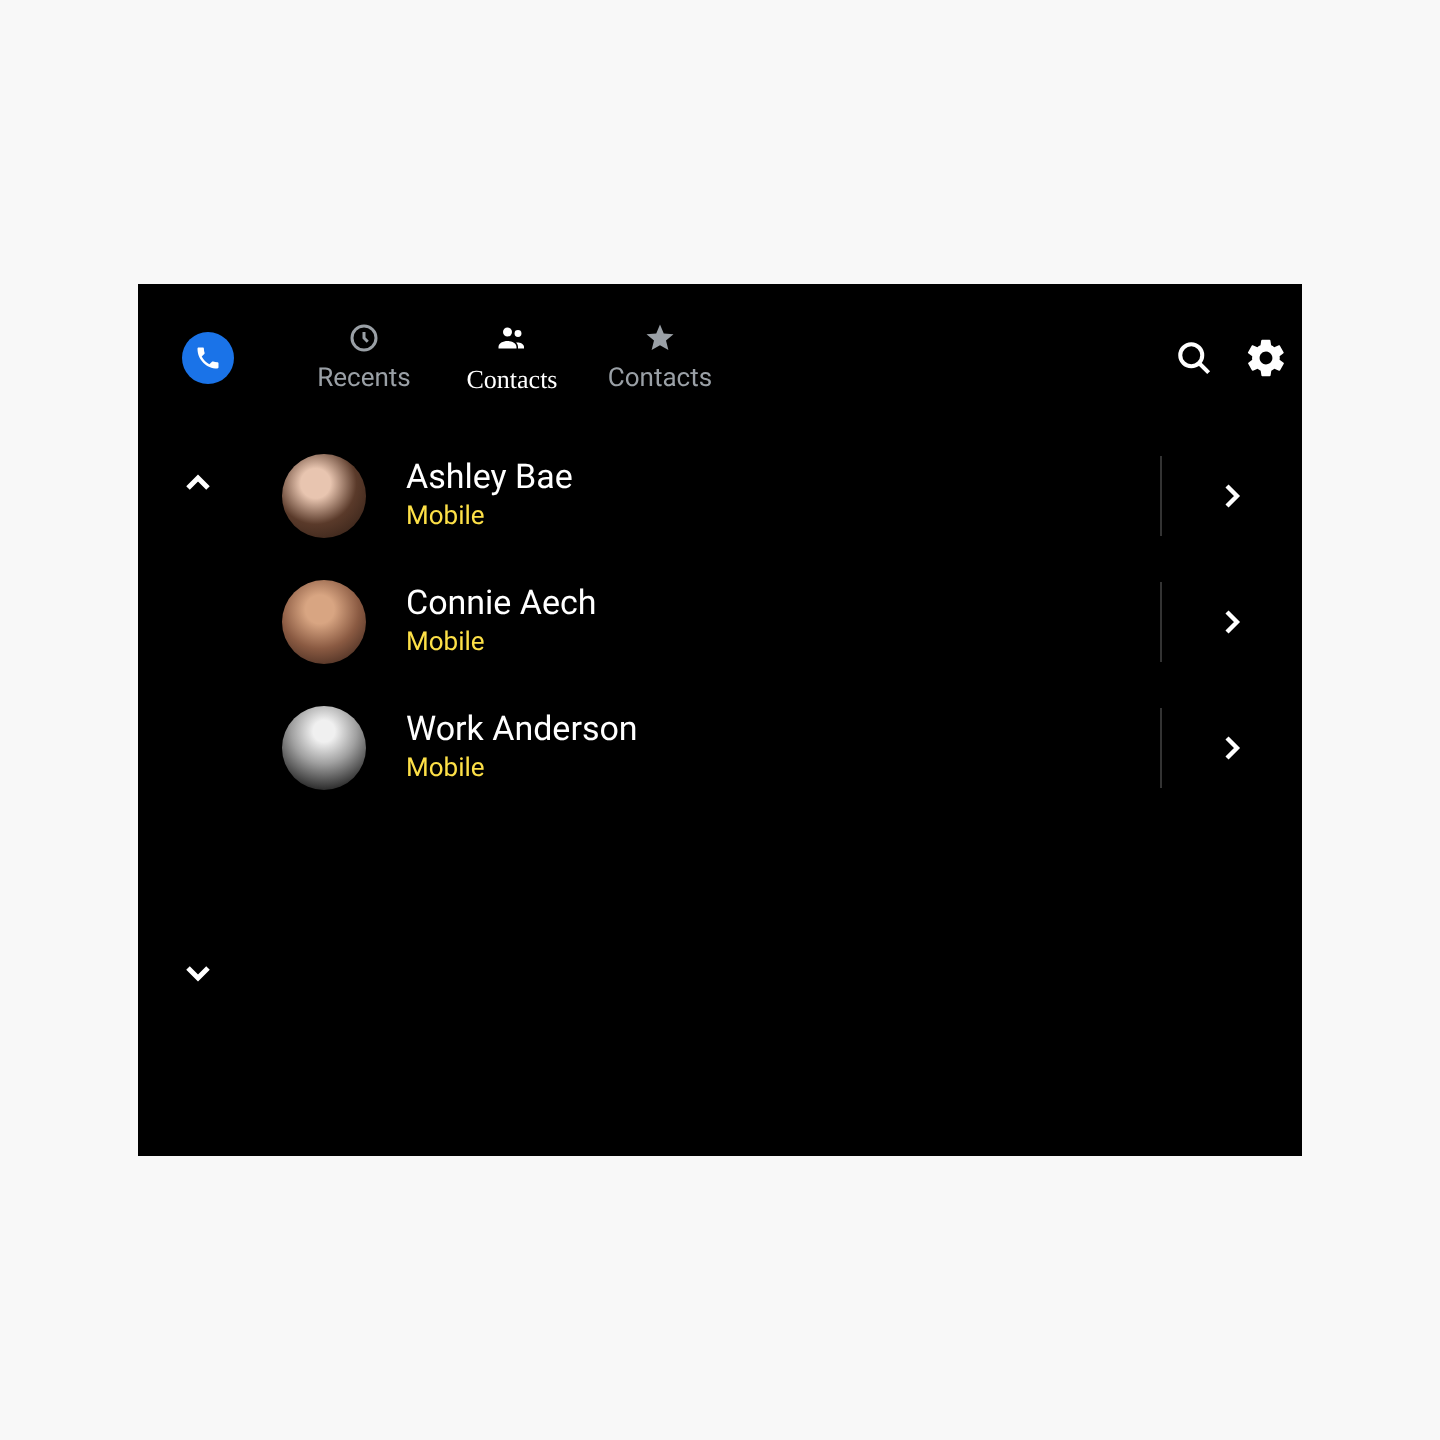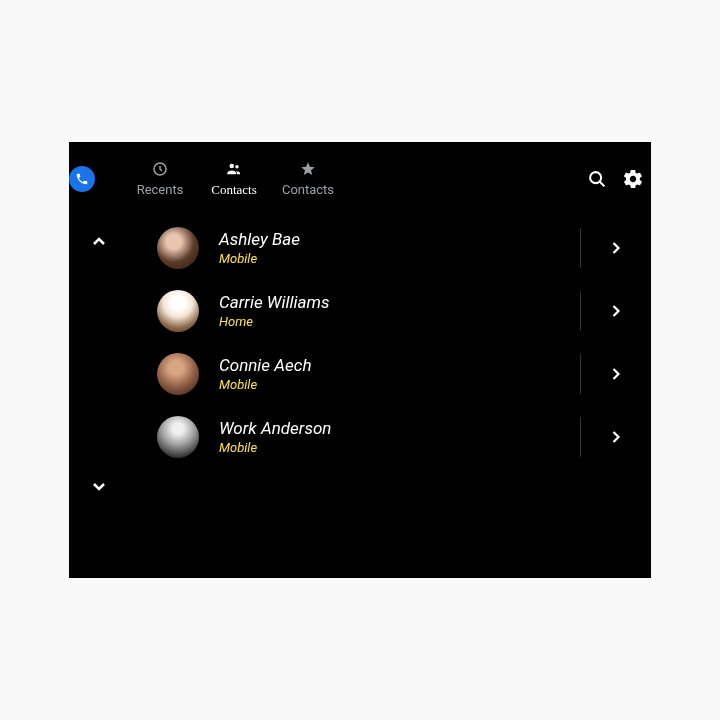--- a/index.html
+++ b/index.html
@@ -17,20 +17,21 @@
     height: 436px;
     background: #000;
     position: relative;
     overflow: hidden;
   }
   .topbar {
     height: 74px;
     display: flex;
     align-items: center;
     padding: 0 0;
+    margin-left: 22px;
   }
   .phone-circle {
     width: 26px;
     height: 26px;
     background: #1a73e8;
     border-radius: 50%;
     display: flex;
     align-items: center;
     justify-content: center;
     flex-shrink: 0;
@@ -78,24 +79,23 @@
   }
   .scroll-arrow {
     position: absolute;
     left: 18px;
     color: #fff;
     cursor: pointer;
   }
   .scroll-arrow svg { width: 24px; height: 24px; }
   .contact-rows {
     position: absolute;
-    left: 88px;
+    left: 72px;
     right: 0;
     top: 0;
-    font-style: italic;
   }
   .contact-row {
     height: 63px;
     display: flex;
     align-items: center;
     cursor: pointer;
   }
   .avatar {
     width: 42px;
     height: 42px;
@@ -210,57 +210,44 @@
         </div>
         <div class="divider-col"></div>
         <div class="chev">
           <svg viewBox="0 0 24 24" fill="none" stroke="#fff" stroke-width="2.6">
               <path d="M9 6l6 6-6 6"></path>
             </svg>
         </div>
       </div>
 
 
+
       <div class="contact-row">
-        <div class="avatar av3"></div>
+        <div class="avatar av4"></div>
         <div class="info">
-          <div class="name">Carrie Williams</div>
-          <div class="type">Home</div>
+          <div class="name">Connie Aech</div>
+          <div class="type">Mobile</div>
         </div>
         <div class="divider-col"></div>
         <div class="chev">
           <svg viewBox="0 0 24 24" fill="none" stroke="#fff" stroke-width="2.6">
               <path d="M9 6l6 6-6 6"></path>
             </svg>
         </div>
       </div>
 
       <div class="contact-row">
-        <div class="avatar av4"></div>
+        <div class="avatar av5"></div>
         <div class="info">
-          <div class="name">Connie Aech</div>
+          <div class="name">Work Anderson</div>
           <div class="type">Mobile</div>
         </div>
         <div class="divider-col"></div>
         <div class="chev">
           <svg viewBox="0 0 24 24" fill="none" stroke="#fff" stroke-width="2.6">
               <path d="M9 6l6 6-6 6"></path>
             </svg>
         </div>
       </div>
 
-      <div class="contact-row">
-        <div class="avatar av5"></div>
-        <div class="info">
-          <div class="name">Work Anderson</div>
-          <div class="type">Mobile</div>
-        </div>
-        <div class="divider-col"></div>
-        <div class="chev">
-          <svg viewBox="0 0 24 24" fill="none" stroke="#fff" stroke-width="2.6">
-              <path d="M9 6l6 6-6 6"></path>
-            </svg>
-        </div>
-      </div>
-
     </div>
   </div>
 </div>
 
 </body></html>

